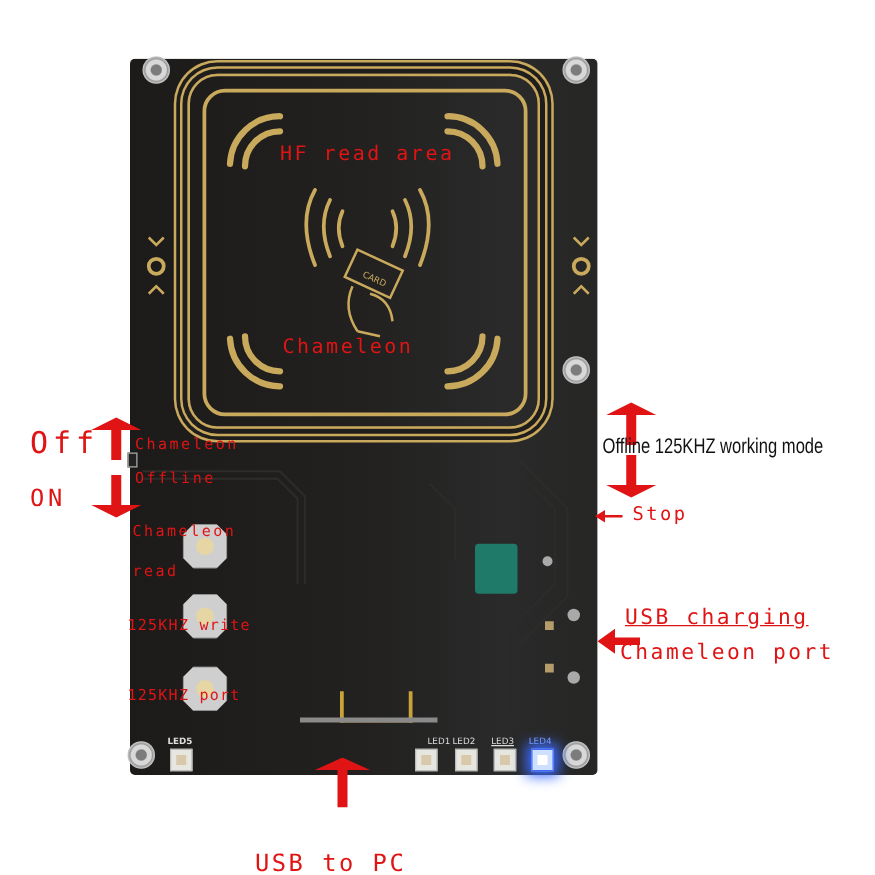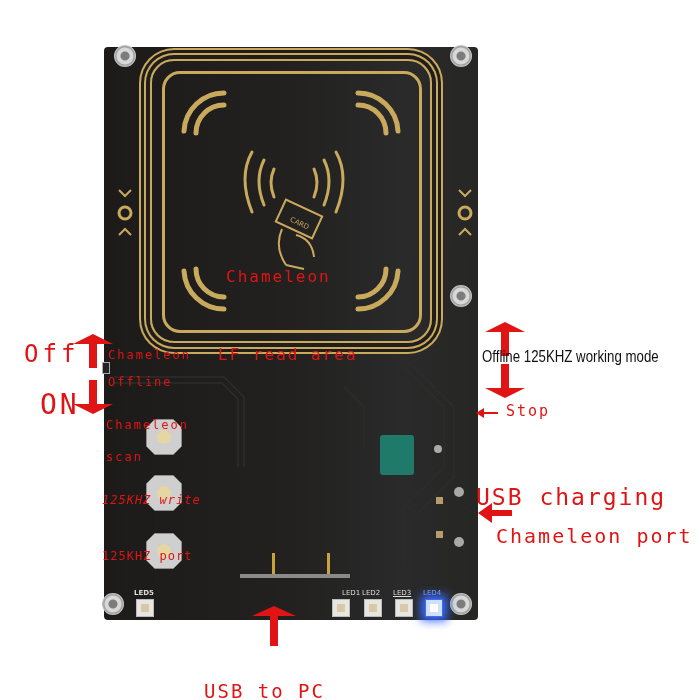--- a/index.html
+++ b/index.html
@@ -68,22 +68,22 @@
       <path d="M90 13 Q100 33 90 58"></path>
       <path d="M80 22 Q86 35 80 50"></path>
     </g>
     <g fill="none" stroke="#c9a95c" stroke-width="2">
       <rect x="45" y="60" width="40" height="24" transform="rotate(25 65 72)"></rect>
       <path d="M48 82 Q40 100 52 118 M52 118 L70 122 M62 88 Q78 92 80 110"></path>
     </g>
     <text x="56" y="76" font-size="7" fill="#c9a95c" transform="rotate(25 60 74)" font-family="DejaVu Sans, sans-serif">CARD</text>
   </svg>
 
+  <div class="lbl-red" style="left:120px;top:66px;font-size:16px;">HF read area</div>
   <div class="lbl-red" style="left:122px;top:220px;font-size:16px;">Chameleon</div>
-  <div class="lbl-red" style="left:114px;top:298px;font-size:16px;">LF read area</div>
 
   <svg class="abs" style="left:0;top:300px;" width="374" height="270" viewBox="0 0 374 270">
     <g fill="none" stroke="#2d2c2b" stroke-width="1.5">
       <path d="M10 30 L120 30 L140 50 L140 120"></path>
       <path d="M10 36 L118 36 L134 52 L134 120"></path>
       <path d="M300 20 L340 60 L340 120 L300 160 L300 220"></path>
       <path d="M310 20 L350 60 L350 130 L310 170"></path>
       <path d="M240 40 L260 60 L260 100"></path>
     </g>
   </svg>
@@ -130,48 +130,48 @@
 
   <div class="led-label" style="left:319px;top:542px;color:#8fb0ff;">LED4</div>
   <div class="led" style="left:321px;top:552px;background:#cfe0ff;border-color:#3b6bff;box-shadow:0 0 10px 4px #3b6bff;">
       <div class="core" style="background:#ffffff;"></div>
     </div>
 </div>
 
 <div class="abs" style="left:102px;top:362px;width:6px;height:10px;background:#222;border:1px solid #aaa;"></div>
 
 <div class="lbl-red" style="left:24px;top:340px;font-size:24px;letter-spacing:4px;">Off</div>
-<div class="lbl-red" style="left:24px;top:388px;font-size:28px;letter-spacing:3px;margin-left:16px;">ON</div>
+<div class="lbl-red" style="left:24px;top:388px;font-size:19px;letter-spacing:3px;">ON</div>
 
 <svg class="arrow" style="left:68px;top:332px;" width="50" height="84" viewBox="0 0 50 84">
   <polygon points="25,2 45,12 29,12 29,36 21,36 21,12 5,12" fill="#e01414"></polygon>
   <polygon points="25,82 45,72 29,72 29,48 21,48 21,72 5,72" fill="#e01414"></polygon>
 </svg>
 
 <div class="lbl-red" style="left:108px;top:348px;font-size:12px;">Chameleon</div>
 <div class="lbl-red" style="left:108px;top:375px;font-size:12px;">Offline</div>
 
 <div class="lbl-red" style="left:106px;top:418px;font-size:12px;">Chameleon</div>
-<div class="lbl-red" style="left:106px;top:450px;font-size:12px;">scan</div>
-<div class="lbl-red" style="left:102px;top:493px;font-size:12px;letter-spacing:1px;font-style:italic;">125KHZ write</div>
+<div class="lbl-red" style="left:106px;top:450px;font-size:12px;">read</div>
+<div class="lbl-red" style="left:102px;top:493px;font-size:12px;letter-spacing:1px;">125KHZ write</div>
 <div class="lbl-red" style="left:102px;top:549px;font-size:12px;letter-spacing:1px;">125KHZ port</div>
 
 <svg class="arrow" style="left:480px;top:320px;" width="50" height="80" viewBox="0 0 50 80">
   <polygon points="25,2 45,12 29,12 29,36 21,36 21,12 5,12" fill="#e01414"></polygon>
   <polygon points="25,78 45,68 29,68 29,44 21,44 21,68 5,68" fill="#e01414"></polygon>
 </svg>
 <div class="lbl-black" style="left:482px;top:347px;font-size:17px;transform:scaleX(0.78);transform-origin:left center;">Offline 125KHZ working mode</div>
 
 <svg class="arrow" style="left:476px;top:407px;" width="24" height="12" viewBox="0 0 24 12">
   <polygon points="0,6 8,1 8,5 22,5 22,7 8,7 8,11" fill="#e01414"></polygon>
 </svg>
 <div class="lbl-red" style="left:506px;top:402px;font-size:15px;">Stop</div>
 
 <svg class="arrow" style="left:478px;top:502px;" width="36" height="22" viewBox="0 0 36 22">
   <polygon points="0,11 14,1 14,8 34,8 34,14 14,14 14,21" fill="#e01414"></polygon>
 </svg>
-<div class="lbl-red" style="left:476px;top:484px;font-size:23px;">USB charging</div>
-<div class="lbl-red" style="left:496px;top:524px;font-size:20px;">Chameleon port</div>
+<div class="lbl-red" style="left:500px;top:484px;font-size:17px;text-decoration:underline;">USB charging</div>
+<div class="lbl-red" style="left:496px;top:512px;font-size:17px;">Chameleon port</div>
 
 <svg class="arrow" style="left:250px;top:606px;" width="48" height="40" viewBox="0 0 48 40">
   <polygon points="24,0 46,10 28,10 28,40 20,40 20,10 2,10" fill="#e01414"></polygon>
 </svg>
 <div class="lbl-red" style="left:204px;top:680px;font-size:19px;">USB to PC</div>
 
 </body></html>

